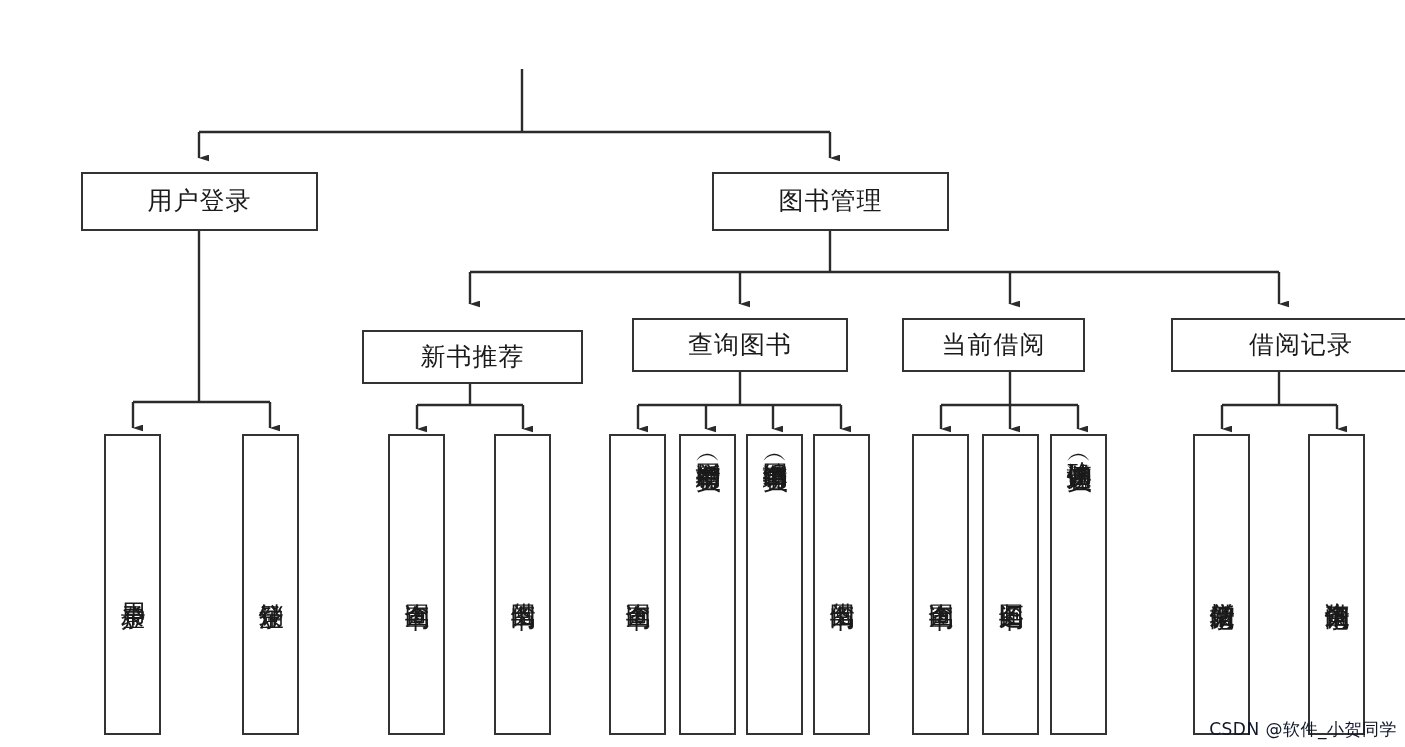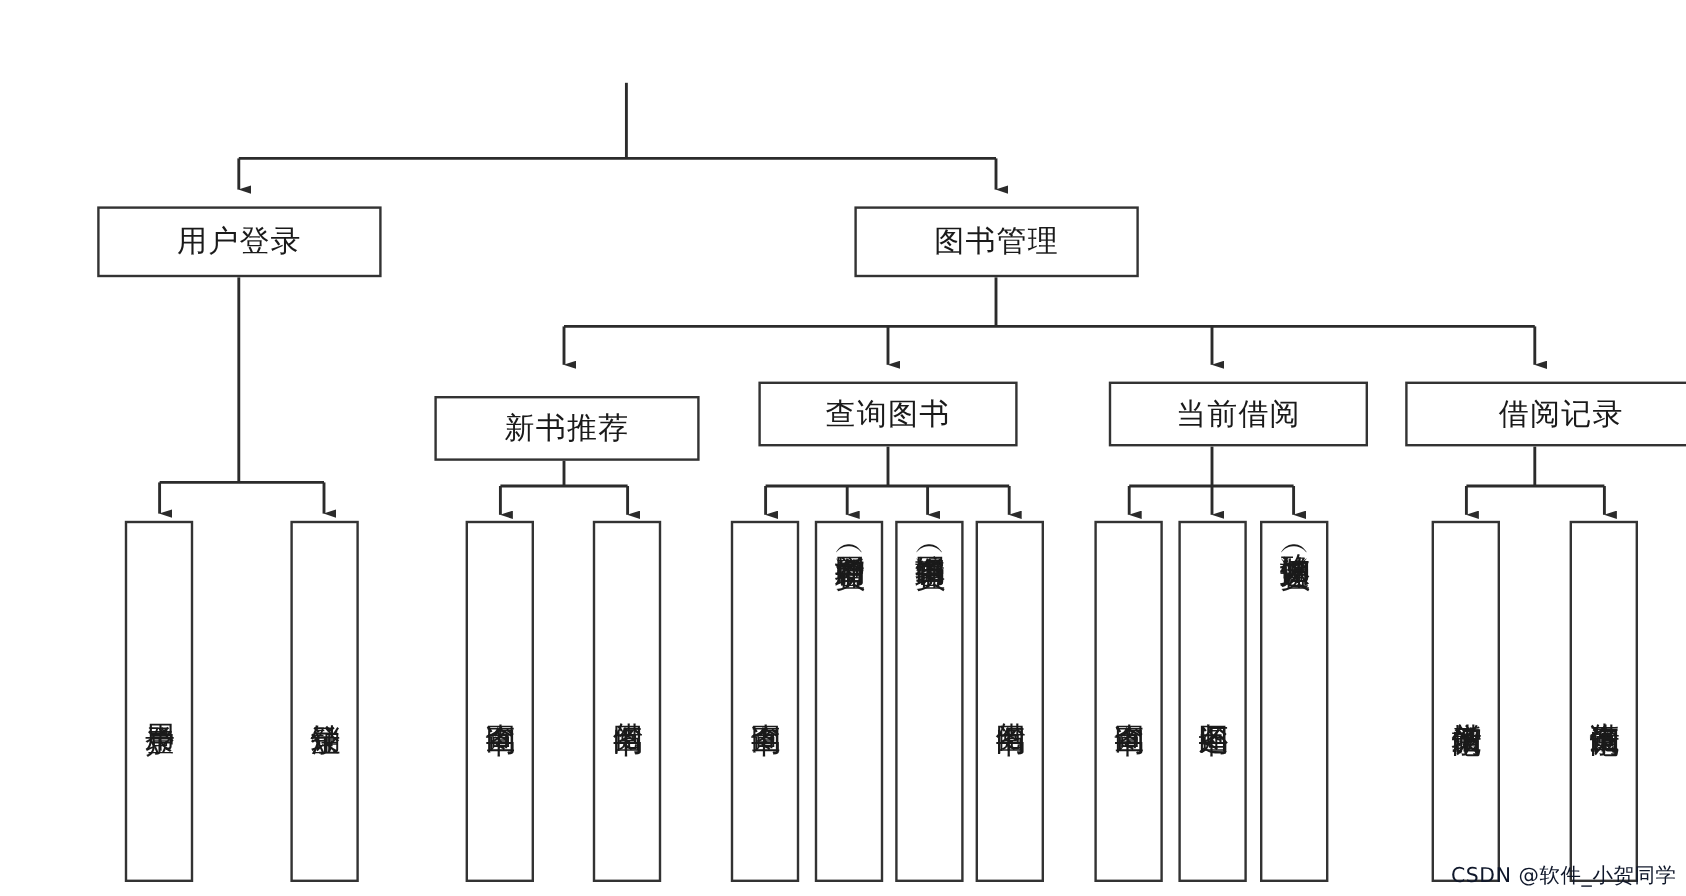--- a/index.html
+++ b/index.html
@@ -142,21 +142,21 @@
   <div class="node horiz" style="left:712px; top:172px; width:237px; height:59px;">
     <span>图书管理</span>
   </div>
 
   <div class="node horiz" style="left:362px; top:330px; width:221px; height:54px;">
     <span>新书推荐</span>
   </div>
   <div class="node horiz" style="left:632px; top:318px; width:216px; height:54px;">
     <span>查询图书</span>
   </div>
-  <div class="node horiz" style="left:902px; top:318px; width:216px; height:54px;margin-left:22px;">
+  <div class="node horiz" style="left:902px; top:318px; width:183px; height:54px;">
     <span>当前借阅</span>
   </div>
   <div class="node horiz" style="left:1171px; top:318px; width:260px; height:54px;">
     <span>借阅记录</span>
   </div>
 
   <div class="node leaf" style="left:104px; top:434px; width:57px; height:301px;">
     <span class="vtext">用户登录</span>
   </div>
   <div class="node leaf" style="left:242px; top:434px; width:57px; height:301px;">

